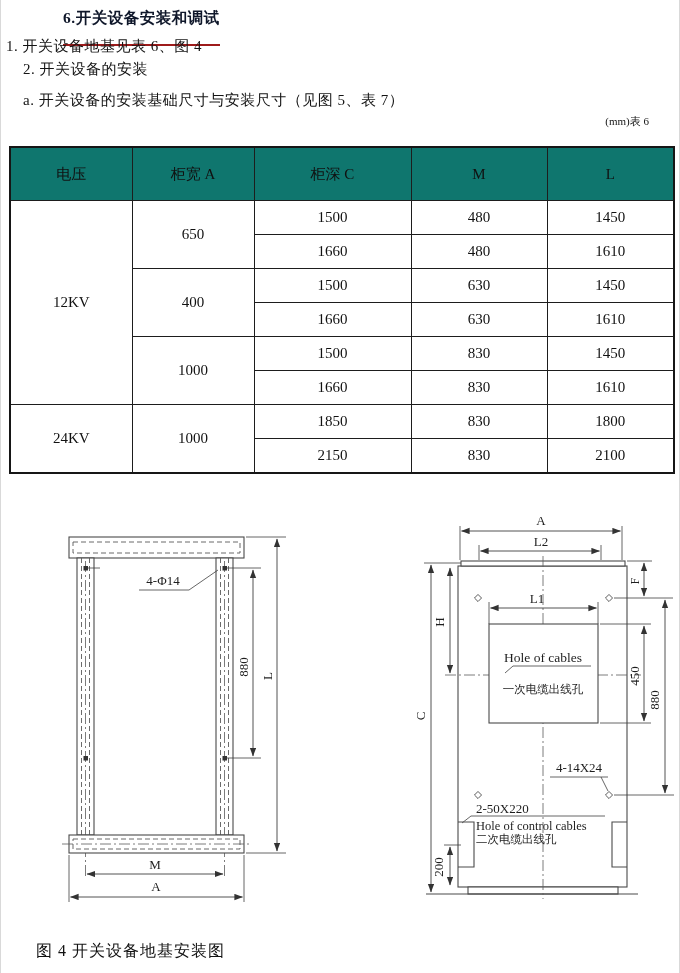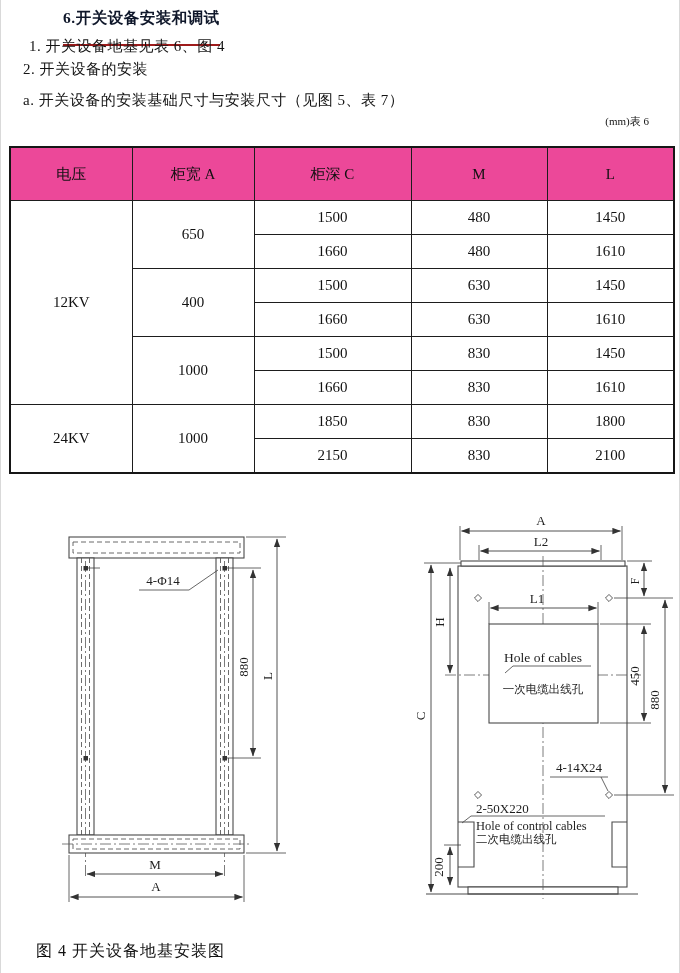--- a/index.html
+++ b/index.html
@@ -6,35 +6,35 @@
   .page{
     position:relative;width:680px;height:973px;background:#ffffff;
     font-family:"Liberation Serif","DejaVu Serif",serif;color:#1a1a1a;
     overflow:hidden;border-left:1px solid #d9d9d9;border-right:1px solid #d9d9d9;box-sizing:border-box;
   }
   .doc-title{
     position:absolute;left:22px;top:8px;font-size:15.5px;font-weight:bold;
     color:#0f172a;border-bottom:2px solid #9e1b1b;padding-bottom:15px;letter-spacing:.5px;margin-left:40px;
   }
   .doc-line{position:absolute;font-size:15px;color:#141414;letter-spacing:.5px;}
-  .line-1{left:28px;top:37px;}
+  .line-1{left:5px;top:37px;}
   .line-2{left:22px;top:60px;}
   .line-3{left:22px;top:91px;}
   .unit-note{position:absolute;right:30px;top:114px;font-size:11px;color:#141414;}
 
   table.t6{
     position:absolute;left:8px;top:146px;width:664px;
     border-collapse:collapse;table-layout:fixed;
     border:2px solid #161616;
   }
   table.t6 td,table.t6 th{
     border:1.5px solid #1d1d1d;text-align:center;vertical-align:middle;
     font-size:15px;font-weight:normal;color:#111;padding:0;
   }
-  table.t6 tr.hd th{background:#ec4899;height:52px;font-size:15px;}
+  table.t6 tr.hd th{background:#0f766e;height:52px;font-size:15px;}
   table.t6 tr.dr{height:34px;}
 
   .fig-svg{position:absolute;}
   .caption{position:absolute;top:941px;font-size:16px;color:#111;text-align:left;letter-spacing:1px;}
   .cap-4{left:35px;width:280px;}
   .cap-5{left:410px;width:270px;}
 
   .d-line{stroke:#4a4a4a;fill:none;stroke-width:1.1px;}
   .d-fill{fill:#ffffff;}
   .d-dash{stroke:#5a5a5a;fill:none;stroke-width:0.9px;stroke-dasharray:5 3;}

